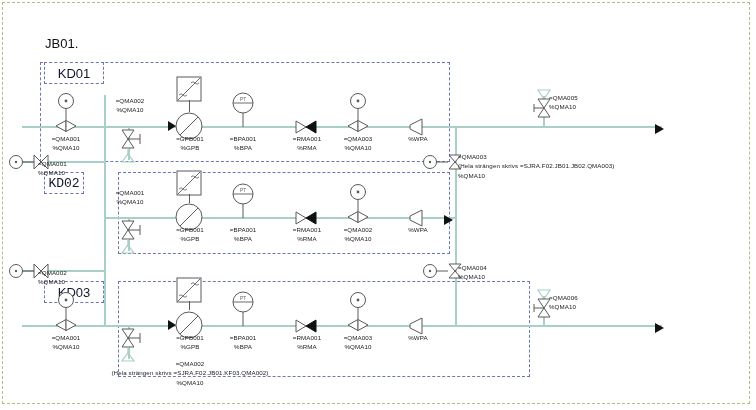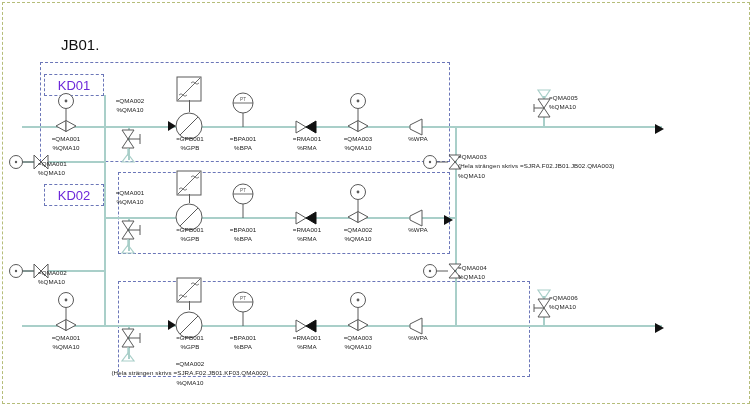--- a/index.html
+++ b/index.html
@@ -14,29 +14,29 @@
     left:2px;top:2px;width:748px;height:402px;
     border:1.5px dashed #b5bd7a;box-sizing:border-box;
   }
   .title-box{
     left:6px;top:6px;width:90px;height:26px;
     border:1.5px dashed #b5bd7a;box-sizing:border-box;
     display:flex;align-items:center;padding-left:5px;
     font-size:13.5px;color:#111;background:#fff;
   }
   .jb-label{
-    left:45px;top:36px;font-size:15px;color:#111;margin-left:16px;
+    left:45px;top:36px;font-size:13px;color:#111;
   }
 
   
   .grp{border:1.4px dashed #6b76b8;box-sizing:border-box;}
   .grp-tag{
     border:1.4px dashed #6b76b8;box-sizing:border-box;background:#fff;
     display:flex;align-items:center;justify-content:center;
-    font-size:13px;color:#6d28d9;margin-top:12px;
+    font-size:13px;color:#0f172a;
   }
 
   
   .pipe{background:#a9cfc9;}
   .pipe-h{height:1.6px;}
   .pipe-v{width:1.6px;}
 
   
   .lbl{
     font-size:6.2px;color:#1b1b1b;line-height:1.5;
@@ -60,25 +60,28 @@
   <div class="abs plant-border"></div>
 
   <div class="abs jb-label">JB01.</div>
 
   <div class="abs grp" style="left:40px;top:62px;width:410px;height:100px;"></div>
   <div class="abs grp-tag" style="left:44px;top:62px;width:60px;height:22px;">
     <span>KD01</span>
   </div>
 
   <div class="abs grp" style="left:118px;top:172px;width:332px;height:82px;"></div>
-  <div class="abs grp-tag" style="left:44px;top:172px;width:60px;height:22px;">
+  <div class="abs grp-tag" style="left:44px;top:172px;width:40px;height:22px;font-family:Liberation Mono, monospace;">
     <span>KD02</span>
   </div>
 
   <div class="abs grp" style="left:118px;top:281px;width:412px;height:96px;"></div>
+  <div class="abs grp-tag" style="left:44px;top:281px;width:60px;height:22px;">
+    <span>KD03</span>
+  </div>
 
   <div class="abs pipe pipe-v" style="left:104px;top:95px;height:230px;"></div>
 
   <div class="abs pipe pipe-h" style="left:22px;top:161px;width:84px;"></div>
   <div class="abs pipe pipe-h" style="left:22px;top:270px;width:84px;"></div>
 
   <div class="abs pipe pipe-h" style="left:22px;top:126px;width:640px;"></div>
 
   <div class="abs pipe pipe-h" style="left:104px;top:217px;width:352px;"></div>
 

